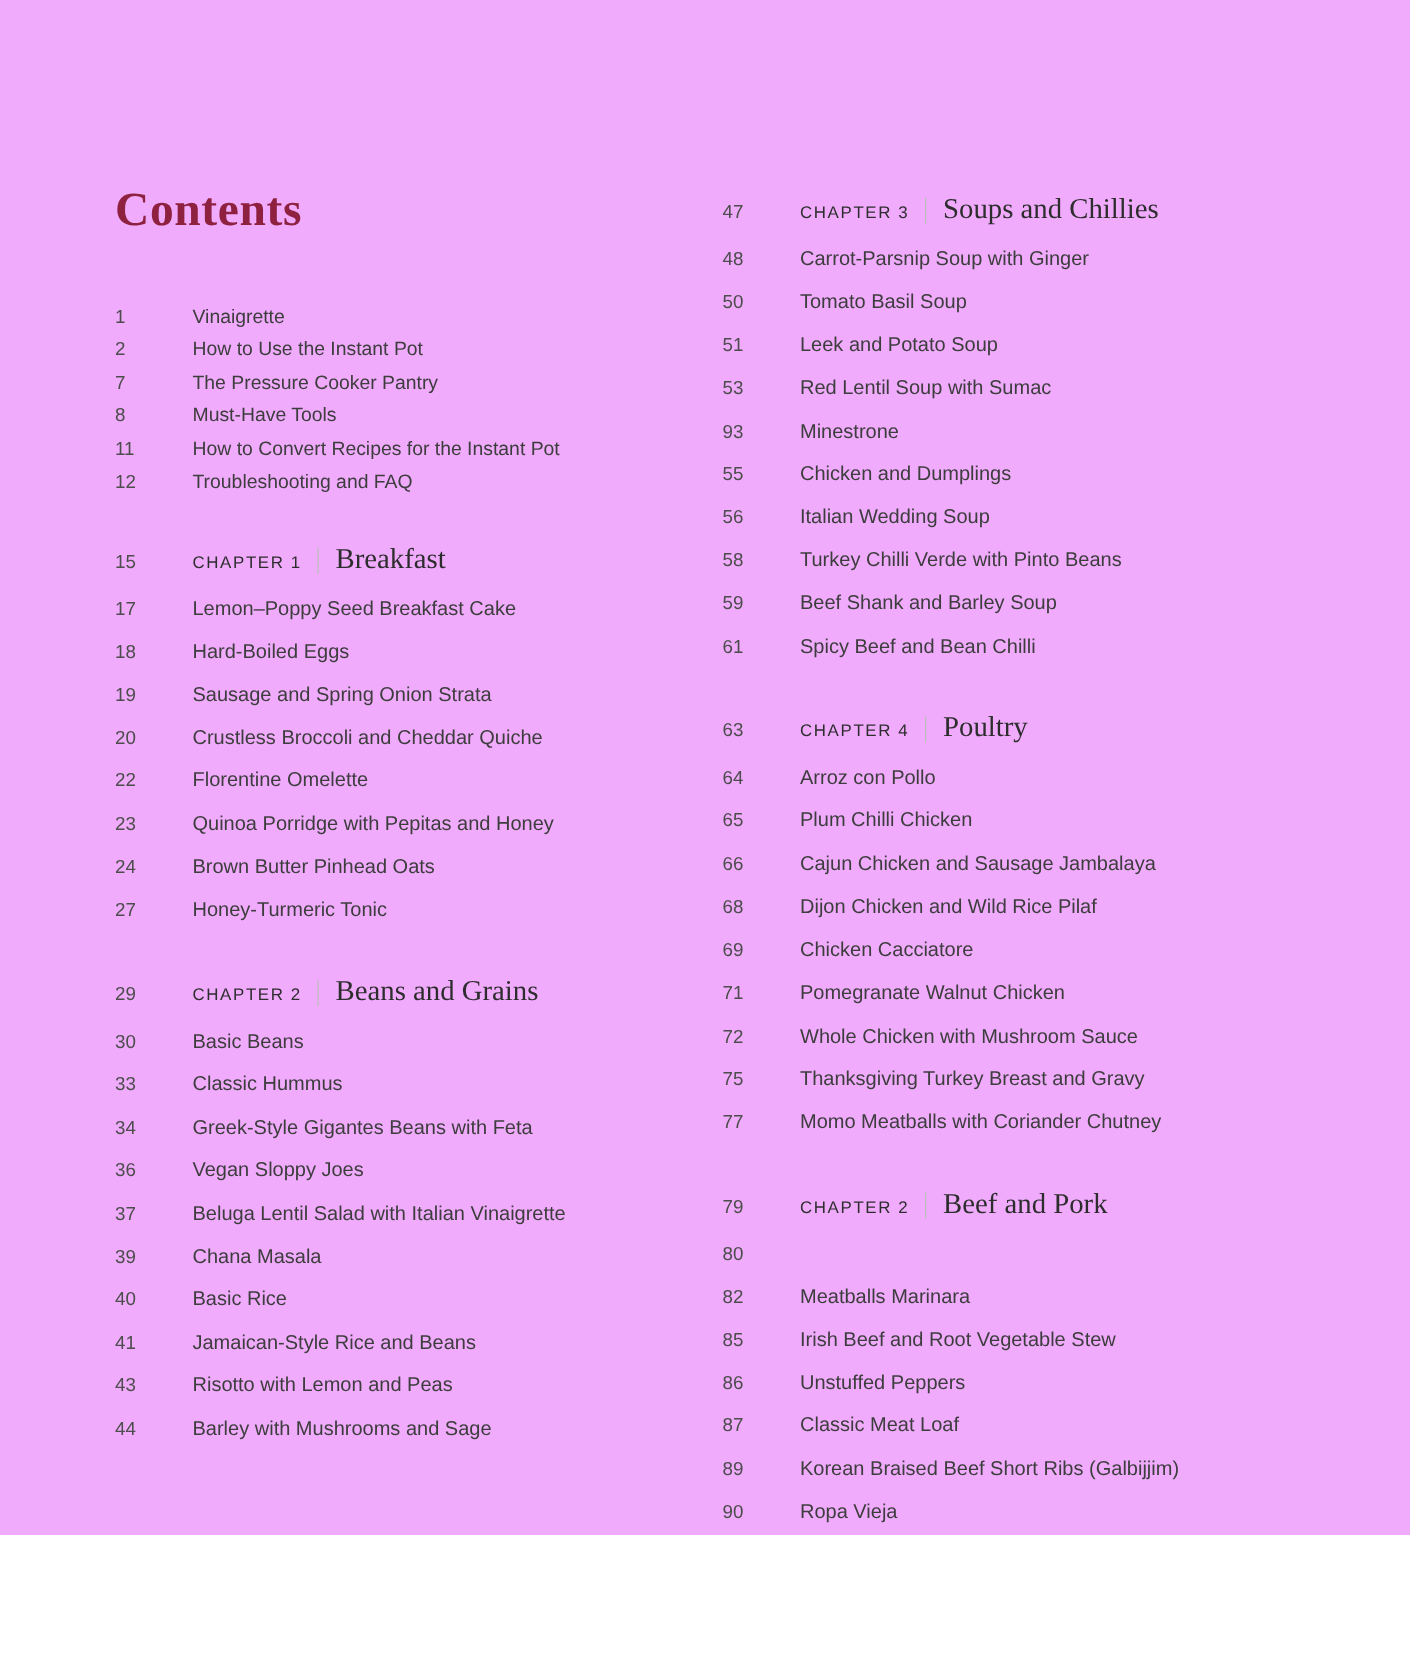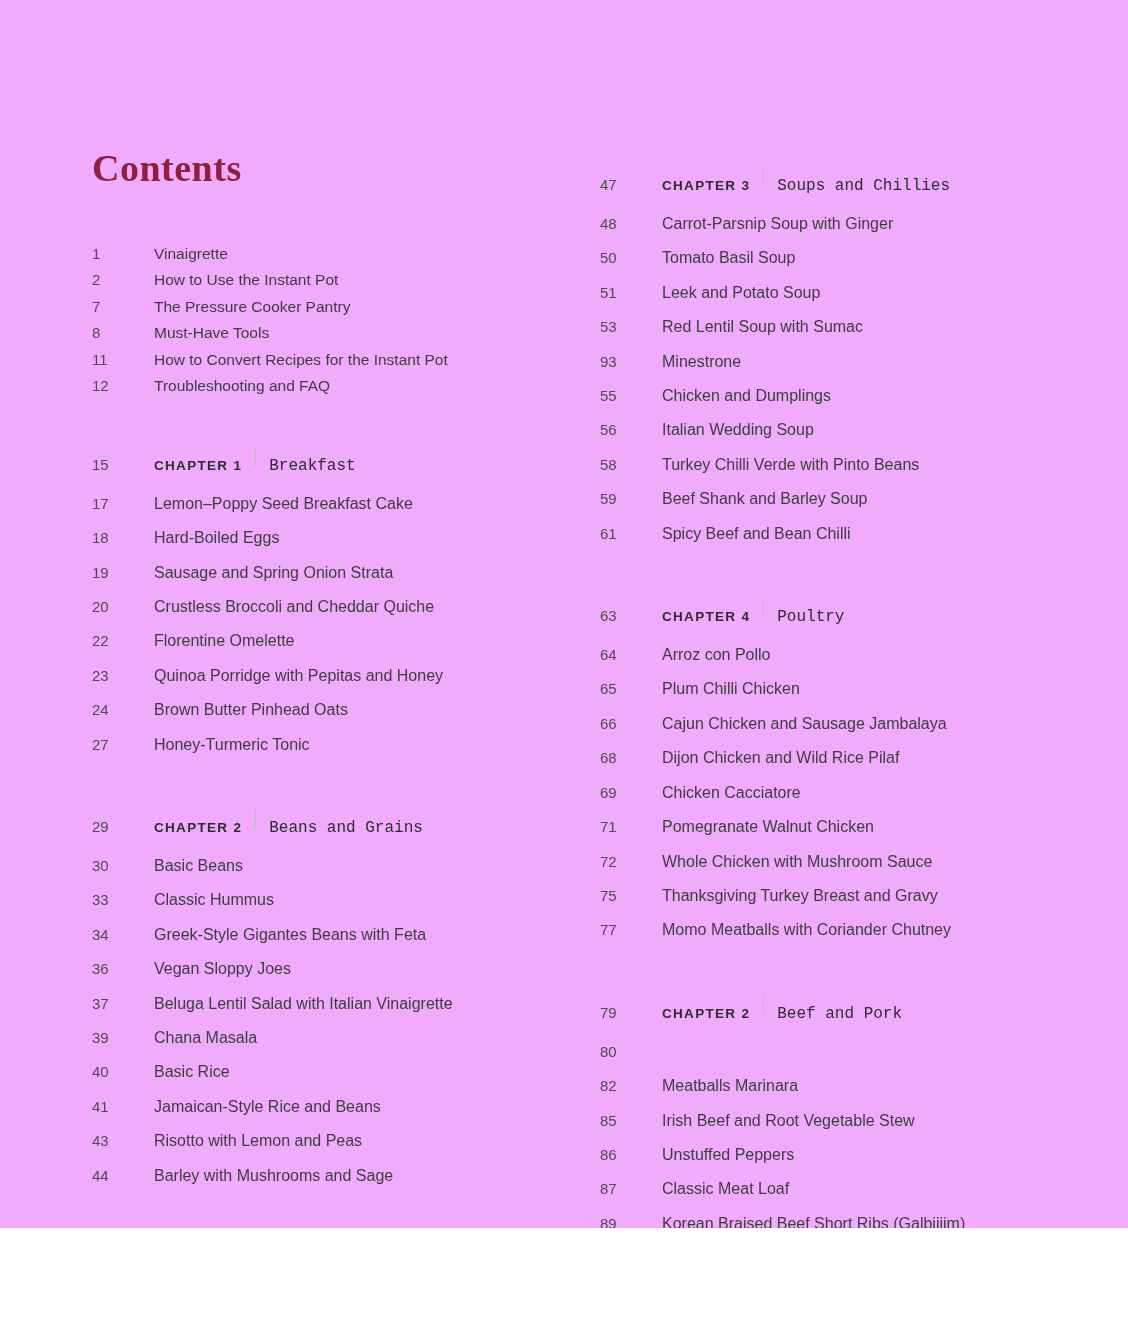--- a/index.html
+++ b/index.html
@@ -7,21 +7,21 @@
     position: relative;
     width: 1128px;
     height: 1228px;
     background: #f0abfc;
     font-family: "Liberation Sans", sans-serif;
     color: #3f3f3f;
     overflow: hidden;
   }
   .col { position: absolute; }
   .col-left  { left: 92px;  top: 148px; width: 450px; }
-  .col-right { left: 600px; top: 150px; width: 500px; }
+  .col-right { left: 578px; top: 150px; width: 500px; }
 
   .contents-title {
     margin: 0;
     font-family: "Liberation Serif", serif;
     font-weight: bold;
     font-size: 38px;
     line-height: 1.1;
     letter-spacing: 0.5px;
     color: #8e2140;
   }
@@ -41,36 +41,35 @@
   .chapter-block.first { margin-top: 0; }
 
   .chapter-heading {
     display: flex;
     align-items: baseline;
     line-height: 34px;
     margin-bottom: 4px;
   }
   .chapter-label {
     font-size: 13.5px;
-    font-weight: bold;
+    font-weight: normal;
     letter-spacing: 1.3px;
     color: #2d2d2d;
   }
   .chapter-divider {
     width: 1px;
     height: 21px;
     background: #bdbdbd;
     margin: 0 13px;
     align-self: center;
   }
   .chapter-name {
-    font-family: Liberation Mono, monospace;
-    font-size: 16px;
+    font-family: Liberation Serif, serif;
+    font-size: 23px;
     color: #2d2d2d;
-    margin-top: 19px;
   }
 
   .entries .row { line-height: 34.4px; font-size: 16px; }
 </style>
 </head>
 <body>
 
 <div class="page">
 
   <div class="col col-left">

